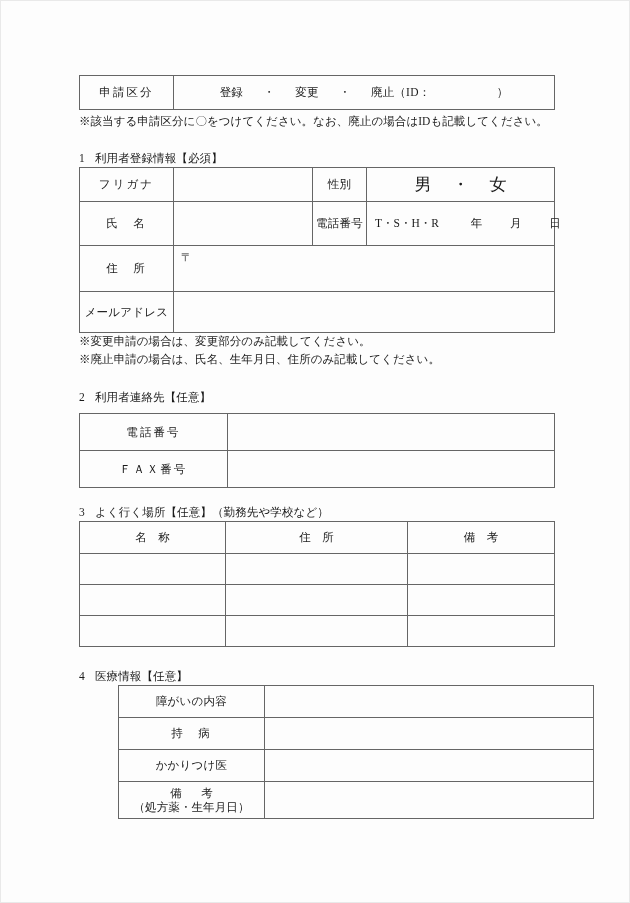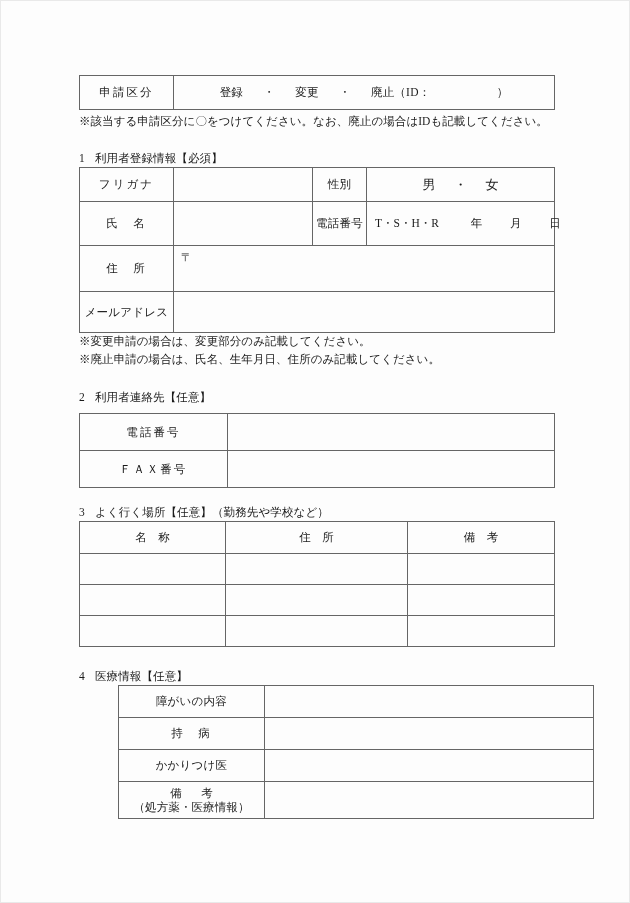--- a/index.html
+++ b/index.html
@@ -101,21 +101,21 @@
   .apply-opts {
     text-align: center;
     font-size: 11.5px;
     letter-spacing: 0.02em;
   }
   .apply-opts .sp { display: inline-block; width: 14px; }
   .apply-opts .idgap { display: inline-block; width: 60px; }
 
   .gender-opts {
     text-align: center;
-    font-size: 13px;
+    font-size: 17px;
   }
   .gender-opts .sp { display: inline-block; width: 12px; }
 
   .dob-opts {
     font-size: 11.5px;
     padding-left: 8px;
     white-space: nowrap;
   }
   .dob-opts .gap { display: inline-block; width: 26px; }
   .dob-opts .gap2 { display: inline-block; width: 22px; }
@@ -305,21 +305,21 @@
             <td class="fill"></td>
           </tr>
           <tr>
             <td class="lbl-tight" style="height:31px">かかりつけ医</td>
             <td class="fill"></td>
           </tr>
           <tr>
             <td style="height:36px">
               <div class="two-line">
                 <div class="l1">備　考</div>
-                <div class="l2">（処方薬・医療情報）</div>
+                <div class="l2">（処方薬・生年月日）</div>
               </div>
             </td>
             <td class="fill"></td>
           </tr>
         </tbody>
       </table>
     </div>
 
   </div>
 </div>

